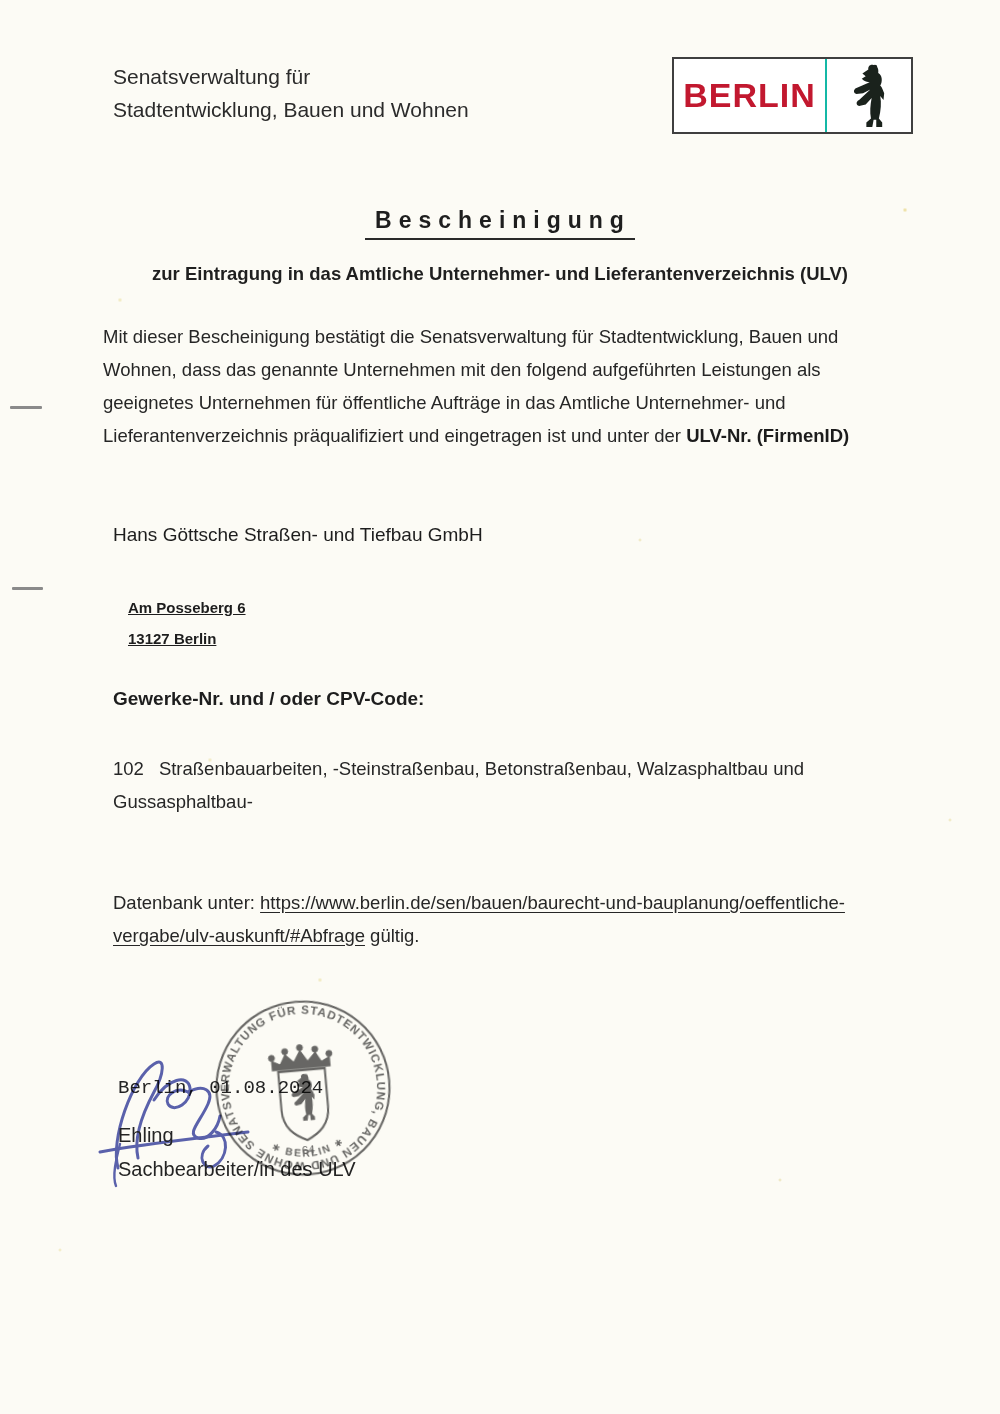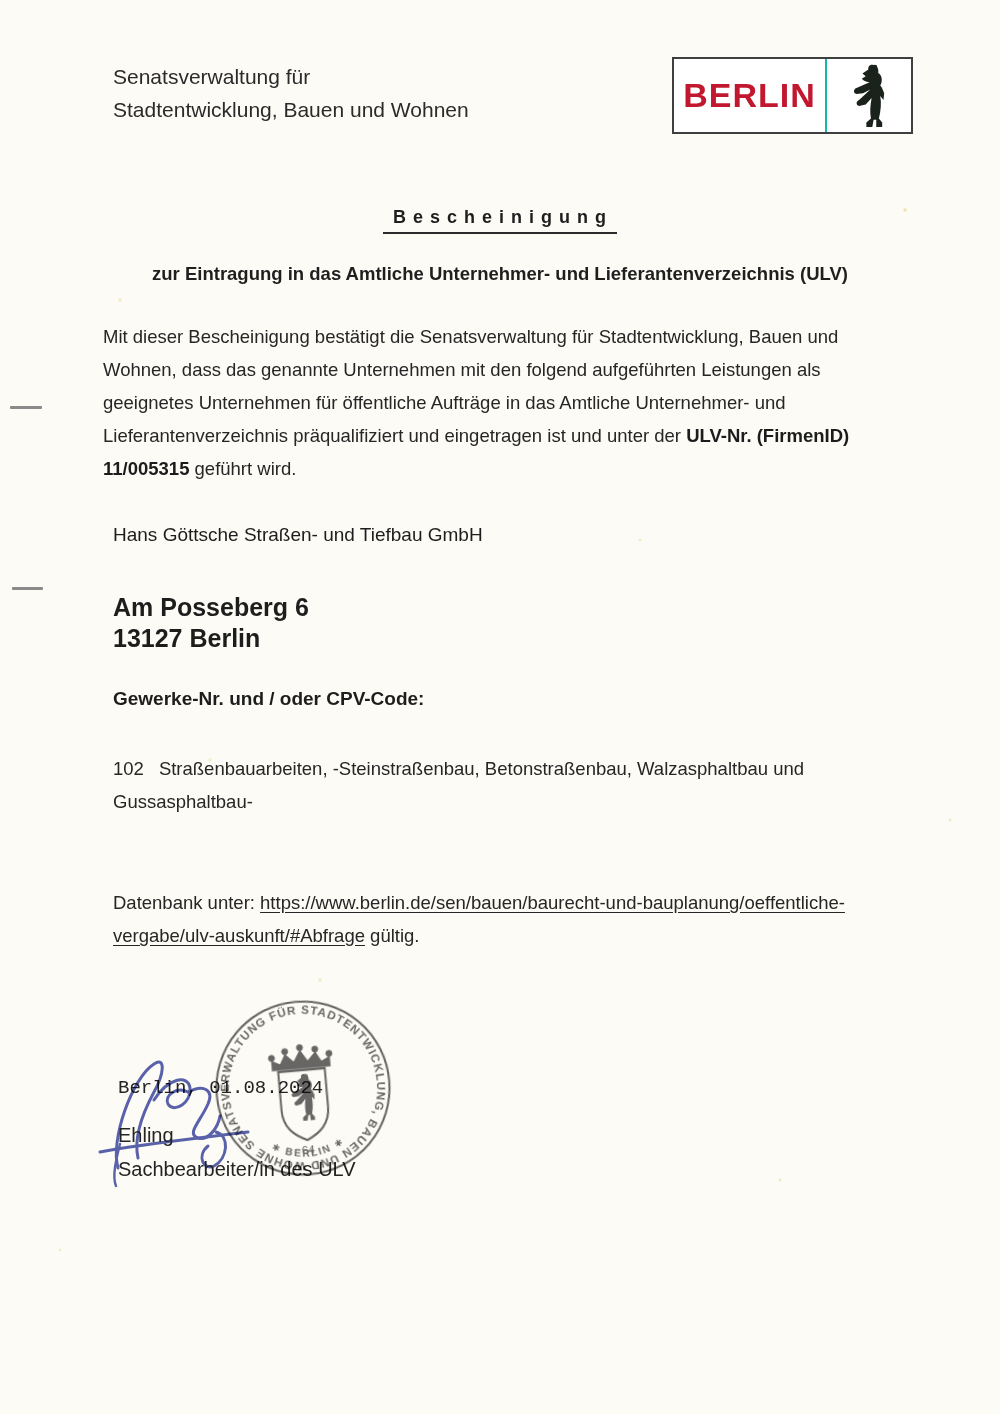--- a/index.html
+++ b/index.html
@@ -46,33 +46,33 @@
   }
   .logo-bear{
     flex:1; display:flex; align-items:center; justify-content:center;
   }
 
   .doc-title{
     position:absolute; top:207px; left:0; width:100%; text-align:center;
   }
   .doc-title span{
     display:inline-block;
-    font-weight:bold; font-size:18px; letter-spacing:7px;
+    font-weight:bold; font-size:23px; letter-spacing:7px;
     color:#1e1e1e;
     border-bottom:2.5px solid #2a2a2a; padding:0 4px 4px 10px;
   }
   .doc-subtitle{
     position:absolute; top:263px; left:0; width:100%; text-align:center;
     font-weight:bold; font-size:18.5px; color:#1f1f1f;
   }
 
   .bodytext{ font-size:18.5px; line-height:33px; color:#262626; }
   .intro{ position:absolute; left:103px; top:320px; width:810px; }
   .company{ position:absolute; left:113px; top:524px; font-weight:normal; font-size:19px; color:#1d1d1d;}
-  .address{ position:absolute; left:113px; top:592px; font-weight:bold; font-size:25px; line-height:31px; color:#1d1d1d;}
+  .address{ position:absolute; left:128px; top:592px; font-weight:bold; font-size:15px; line-height:31px; color:#1d1d1d;text-decoration:underline;}
   .trade-heading{ position:absolute; left:113px; top:688px; font-weight:bold; font-size:19px; color:#1d1d1d;}
   .trade{ position:absolute; left:113px; top:752px; width:810px; }
   .trade-code{ display:inline-block; margin-right:15px; }
   .validity{ position:absolute; left:113px; top:886px; width:820px; }
   .validity .url{ text-decoration:underline; text-underline-offset:3px; color:#262626; cursor:pointer; }
 
   .place-date{ position:absolute; left:118px; top:1077px; font-size:19px;font-family:Liberation Mono, monospace; }
   .signer-name{ position:absolute; left:118px; top:1124px; font-size:20px; }
   .signer-role{ position:absolute; left:118px; top:1158px; font-size:20px; }
 
@@ -123,21 +123,20 @@
   <div class="doc-title">
     <span>Bescheinigung</span>
   </div>
   <div class="doc-subtitle">zur Eintragung in das Amtliche Unternehmer- und Lieferantenverzeichnis (ULV)</div>
 
   <div class="intro bodytext">
     <div>Mit dieser Bescheinigung bestätigt die Senatsverwaltung für Stadtentwicklung, Bauen und</div>
     <div>Wohnen, dass das genannte Unternehmen mit den folgend aufgeführten Leistungen als</div>
     <div>geeignetes Unternehmen für öffentliche Aufträge in das Amtliche Unternehmer- und</div>
     <div><span>Lieferantenverzeichnis präqualifiziert und eingetragen ist und unter der </span><b>ULV-Nr. (FirmenID)</b></div>
-    <div><b>11/005315</b><span> geführt wird.</span></div>
   </div>
 
   <div class="company">Hans Göttsche Straßen- und Tiefbau GmbH</div>
   <div class="address">
     <div>Am Posseberg 6</div>
     <div>13127 Berlin</div>
   </div>
 
   <div class="trade-heading">Gewerke-Nr. und / oder CPV-Code:</div>
   <div class="trade bodytext">

